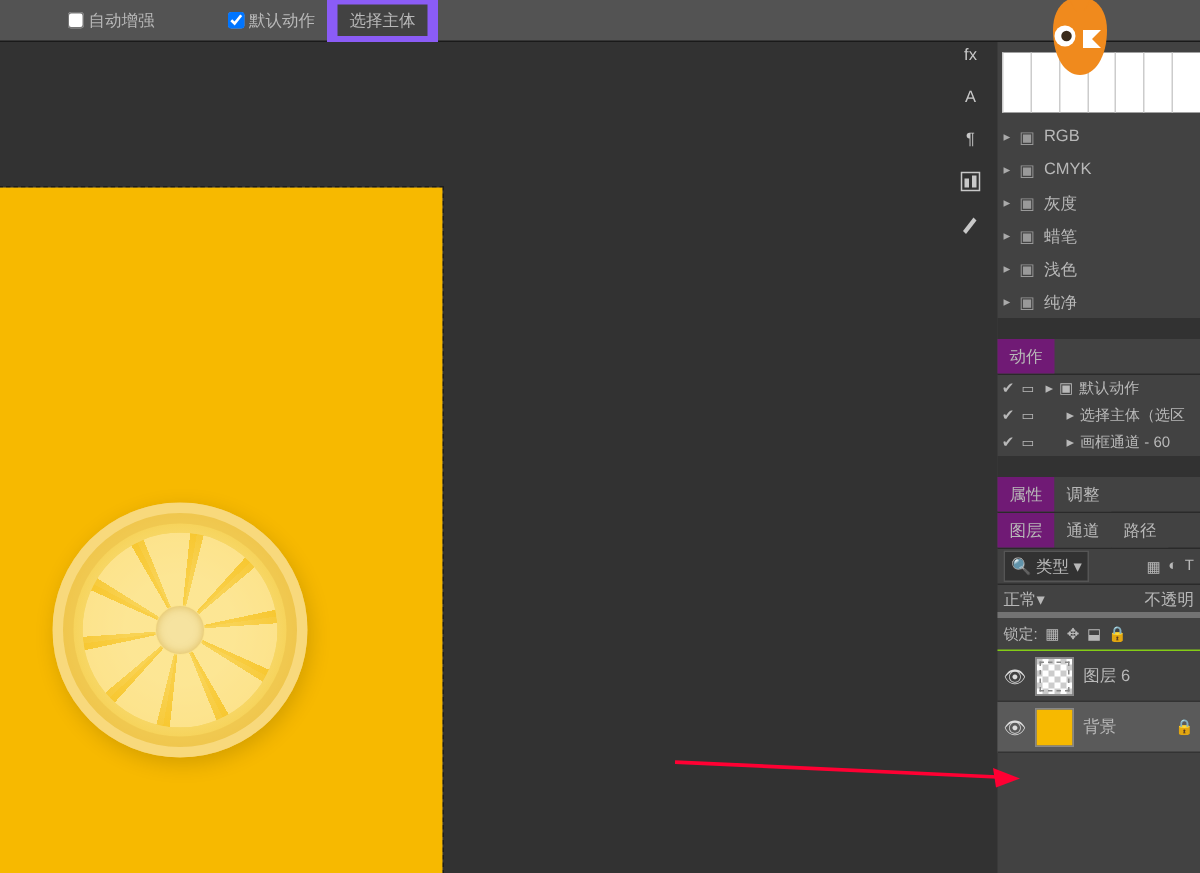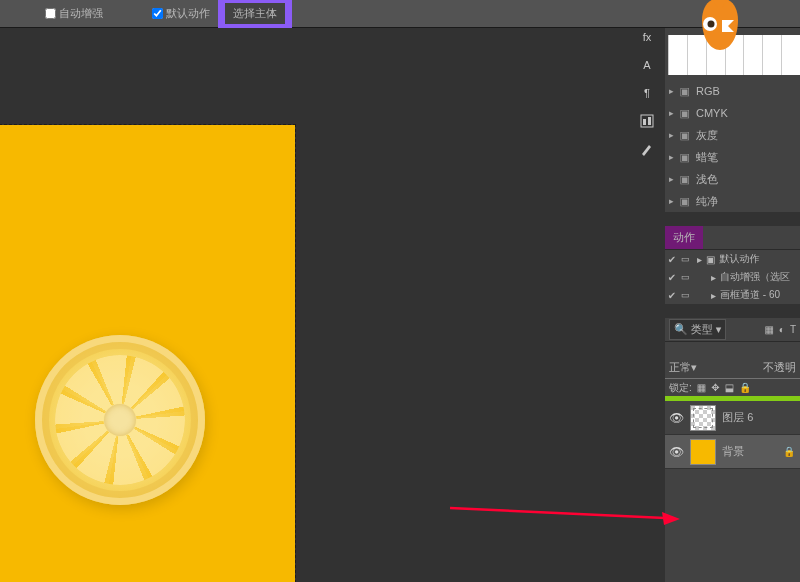--- a/index.html
+++ b/index.html
@@ -25,22 +25,22 @@
     .section-gap { height: 14px; background: #323232; }
     .tabs { display: flex; border-bottom: 1px solid #2a2a2a; }
     .tab { padding: 4px 8px; background: #424242; cursor: pointer; font-size: 11px; }
     .tab.active { background: #701a75; }
     .action-list .arow { display: flex; align-items: center; height: 18px; gap: 4px; padding-left: 2px; font-size: 10px; }
     .arow .chk { width: 10px; text-align: center; }
     .arow .dlg { width: 12px; font-size: 9px; }
     .layer-opts { display: flex; align-items: center; height: 24px; padding: 0 4px; gap: 4px; border-bottom: 1px solid #2a2a2a; }
     .layer-opts .sel { background: #323232; padding: 2px 4px; display: flex; align-items: center; gap: 3px; border: 1px solid #555; }
     .mini-icons { display: flex; gap: 5px; margin-left: auto; font-size: 10px; }
-    .mode-row { display: flex; align-items: center; height: 22px; padding: 0 4px; gap: 6px; border-bottom: 1px solid #737373; margin-top: 15px; }
-    .lock-row { display: flex; align-items: center; height: 22px; padding: 0 4px; gap: 5px; font-size: 10px; border-bottom: 5px solid #84cc16; }
+    .mode-row { display: flex; align-items: center; height: 22px; padding: 0 4px; gap: 6px; border-bottom: 4px solid #737373; }
+    .lock-row { display: flex; align-items: center; height: 22px; padding: 0 4px; gap: 5px; font-size: 10px; border-bottom: 1px solid #84cc16; }
     .layer-item { display: flex; align-items: center; height: 34px; padding: 0 4px; gap: 6px; border-bottom: 1px solid #333; cursor: pointer; }
     .layer-item.sel { background: #5a5a5a; }
     .eye { font-size: 12px; cursor: pointer; color: #ddd; }
     .thumb { width: 26px; height: 26px; border: 1px solid #888; background: #888; }
     .thumb.bg { background: linear-gradient(#f7b900,#f7b900); }
     .thumb.l1 { background: repeating-conic-gradient(#fff 0 25%, #ccc 0 50%) 0 0/8px 8px; position: relative; }
     .thumb.l1::after { content:""; position:absolute; inset:2px; border:1px dashed #888;}
     .logo { position: absolute; top: -6px; left: 688px; width: 64px; height: 68px; z-index: 10; }
     .logo svg { width: 100%; height: 100%; }
     .arrow { position: absolute; top: 490px; left: 450px; width: 230px; height: 40px; z-index: 20; pointer-events: none; }
@@ -148,33 +148,42 @@
         <span class="dlg">▭</span>
         <span class="tri">▸</span>
         <span>▣</span>
         <span>默认动作</span>
       </div>
     <div class="arow">
         <span class="chk">✔</span>
         <span class="dlg">▭</span>
         <span style="width:10px"></span>
         <span class="tri">▸</span>
-        <span>自动增强（选区</span>
+        <span>选择主体（选区</span>
       </div>
     <div class="arow">
         <span class="chk">✔</span>
         <span class="dlg">▭</span>
         <span style="width:10px"></span>
         <span class="tri">▸</span>
         <span>画框通道 - 60</span>
       </div>
   </div>
   <div class="section-gap"></div>
 
-
+  <div class="tabs">
+    <div class="tab active"><span>属性</span></div>
+    <div class="tab"><span>调整</span></div>
+  </div>
+
+  <div class="tabs">
+    <div class="tab active"><span>图层</span></div>
+    <div class="tab"><span>通道</span></div>
+    <div class="tab"><span>路径</span></div>
+  </div>
   <div class="layer-opts">
     <div class="sel">
         <span>🔍</span>
         <span>类型</span>
         <span>▾</span>
       </div>
     <div class="mini-icons">
       <span>▦</span>
       <span>◐</span>
       <span>T</span>

